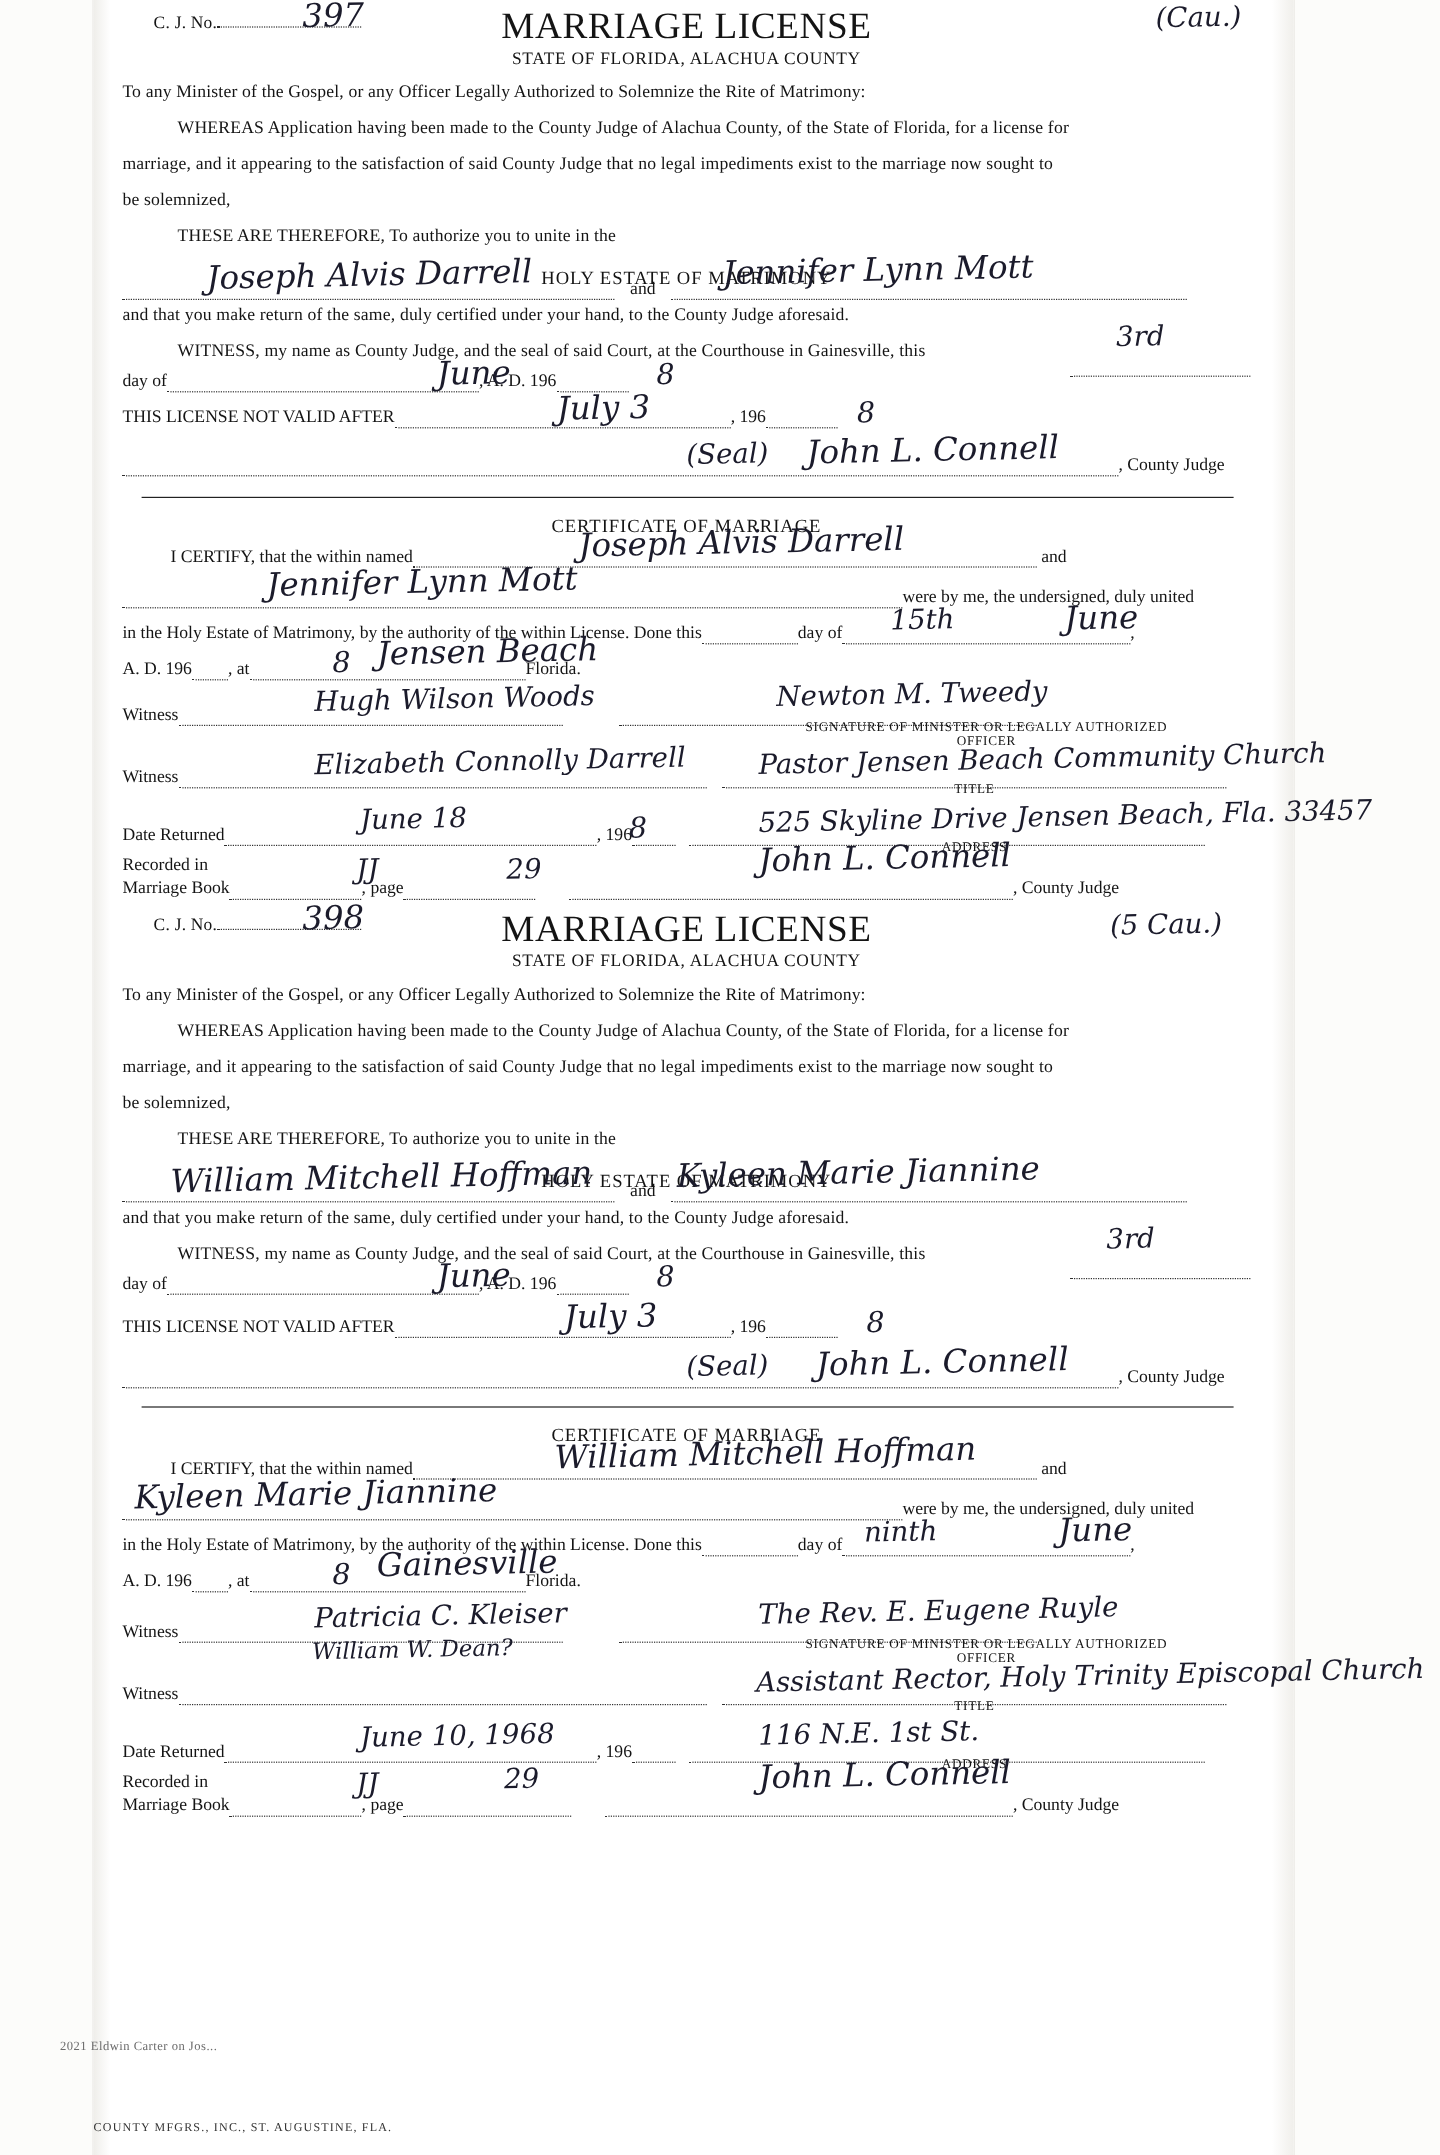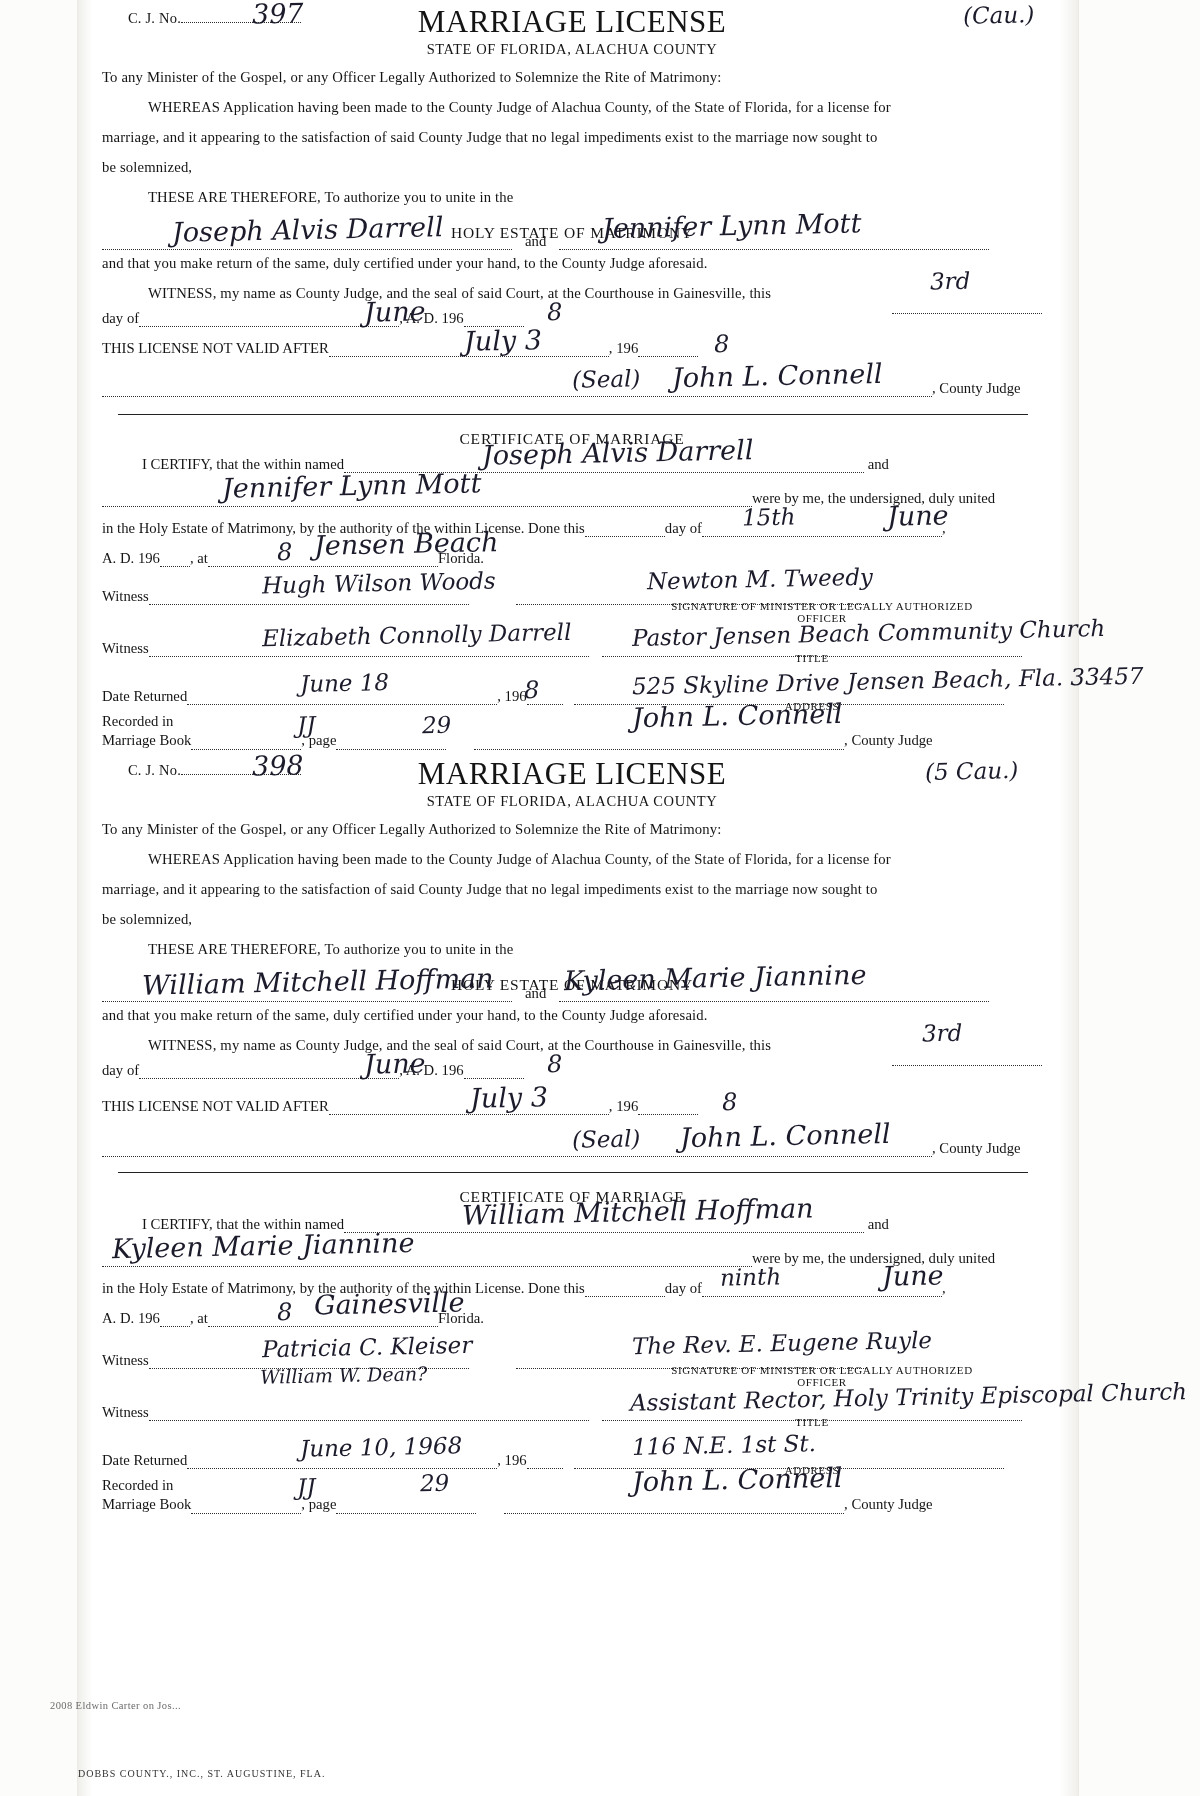--- a/index.html
+++ b/index.html
@@ -273,15 +273,15 @@
     <div class="row" style="top:724px;line-height:19px;">
       <span>Recorded in</span><br>
       <span>Marriage Book</span><span class="dotline" style="width:110px;"></span><span>, page</span><span class="dotline" style="width:140px;"></span>
       <span class="dotline" style="width:340px;margin-left:24px;"></span><span>, County Judge</span>
     </div>
     <div class="hand med" style="left:205px;top:722px;">JJ</div>
     <div class="hand med" style="left:328px;top:718px;">29</div>
     <div class="hand big" style="left:540px;top:712px;">John L. Connell</div>
   </div>
 
-  <div class="footer">DOBBS COUNTY., INC., ST. AUGUSTINE, FLA.</div>
-  <div class="stamp">2008  Eldwin Carter on Jos...</div>
+  <div class="footer">COUNTY MFGRS., INC., ST. AUGUSTINE, FLA.</div>
+  <div class="stamp">2021  Eldwin Carter on Jos...</div>
 </div>
 
 </body></html>

